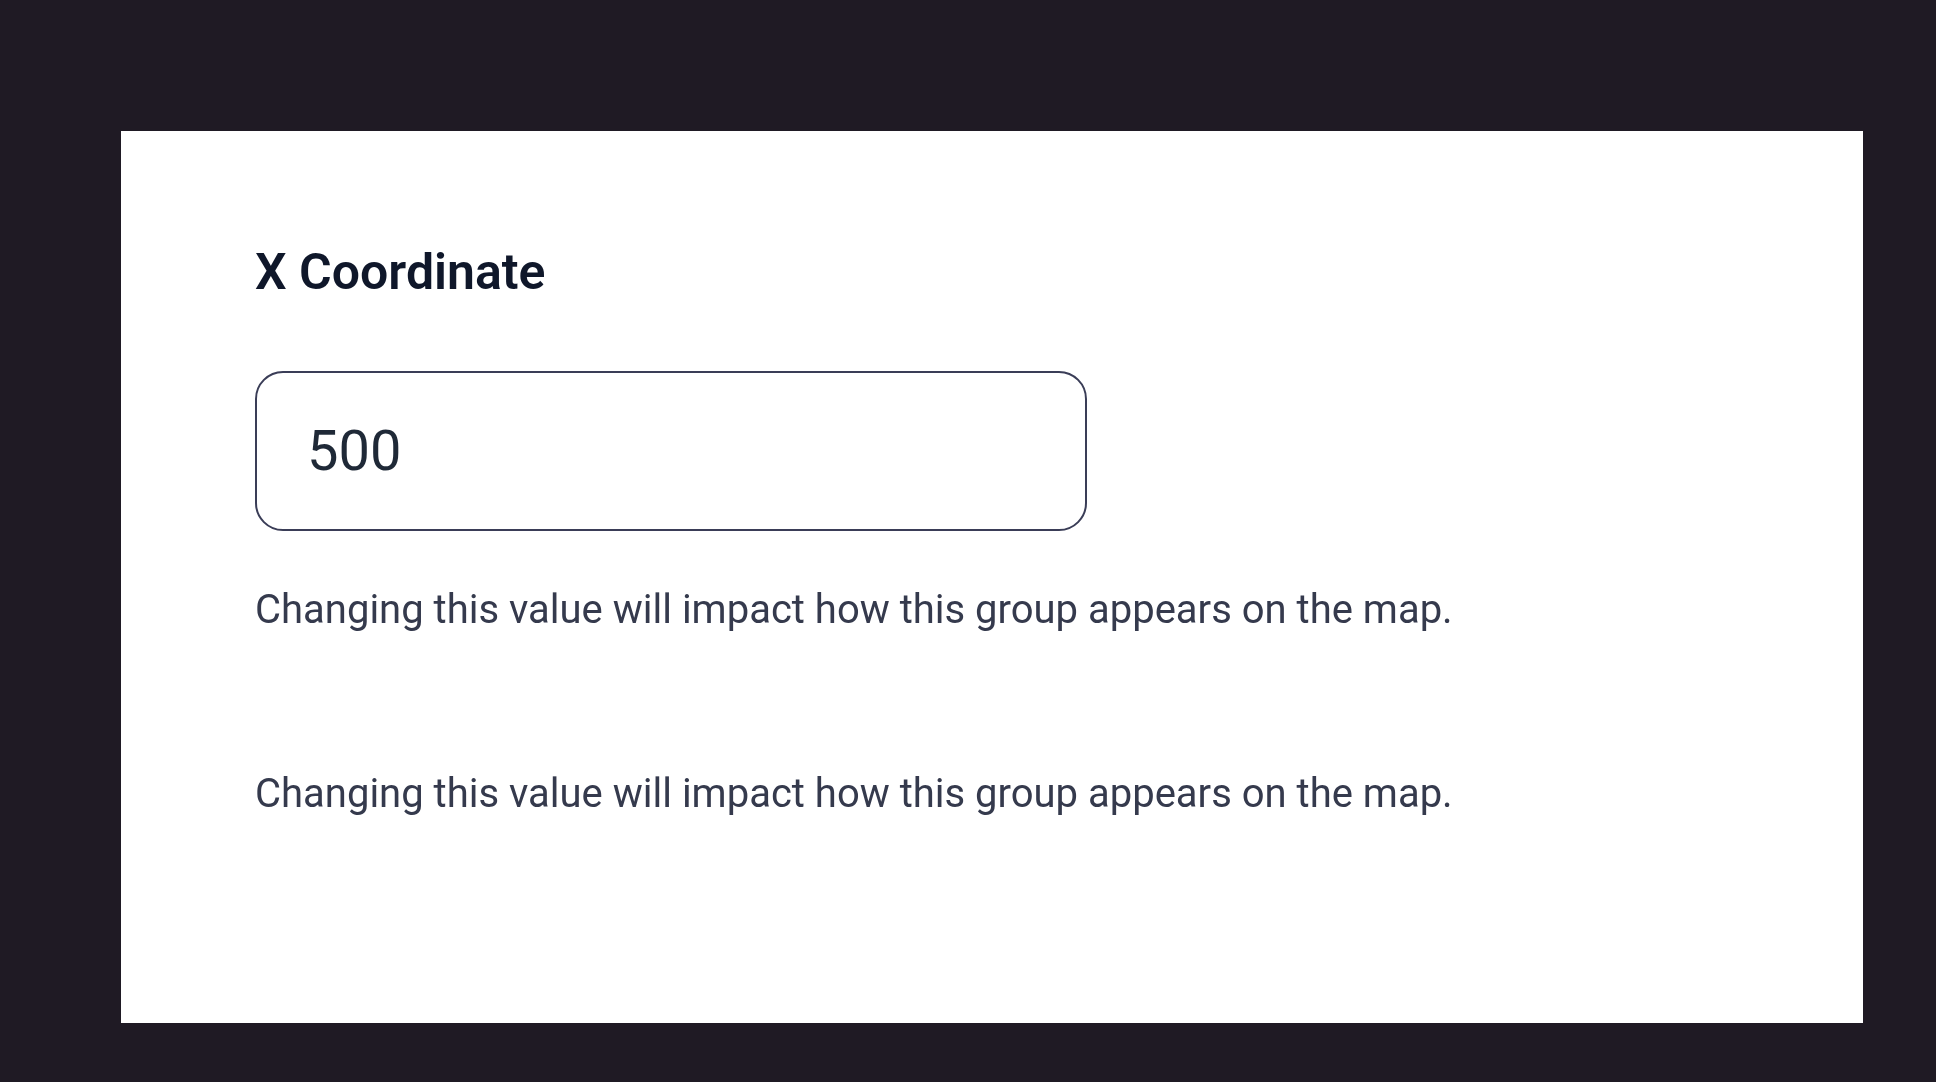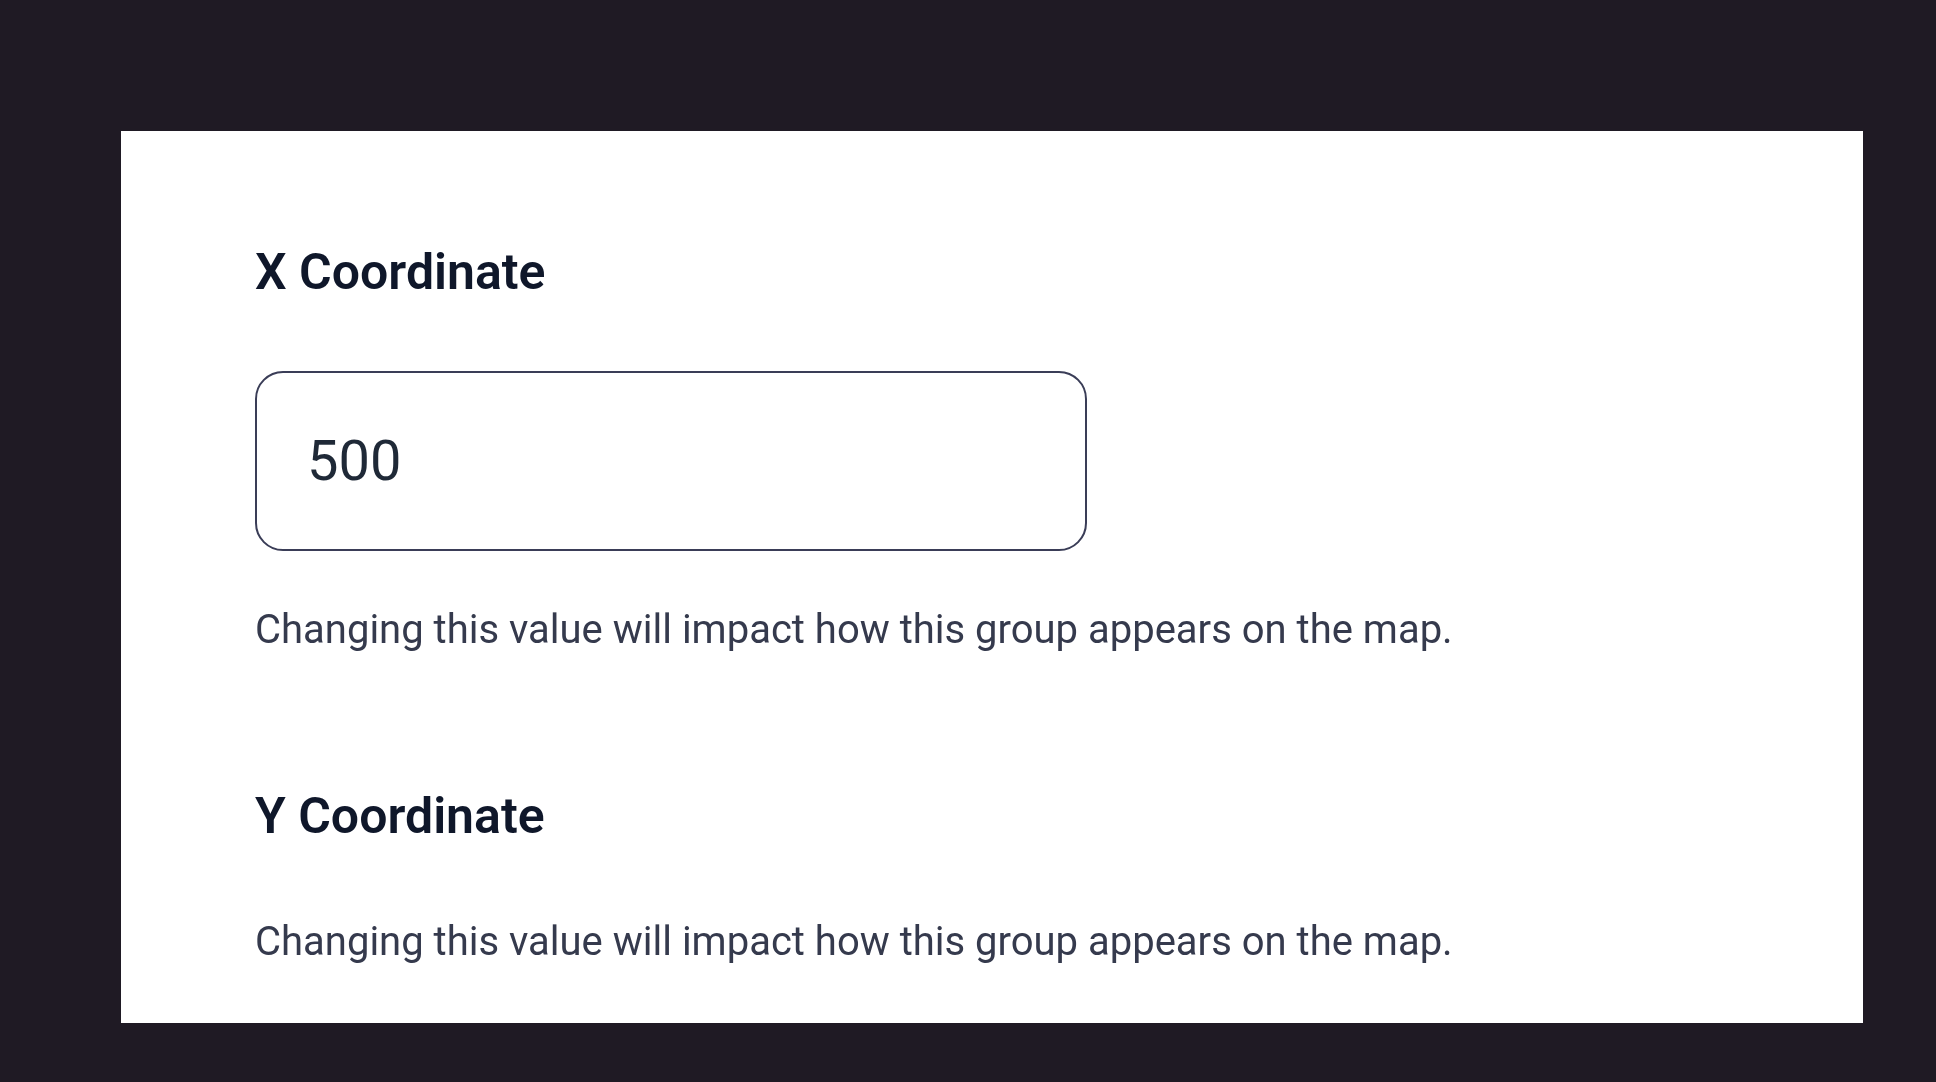--- a/index.html
+++ b/index.html
@@ -37,21 +37,21 @@
     .field-label {
       font-size: 50px;
       font-weight: 600;
       color: #0f172a;
       margin-bottom: 70px;
       display: block;
     }
     
     .field-input {
       width: 832px;
-      height: 180px;
+      height: 160px;
       border: 2px solid #3a3d57;
       border-radius: 28px;
       padding: 0 50px;
       font-size: 56px;
       color: #1f2937;
       font-family: inherit;
       background: #ffffff;
       outline: none;
       display: block;
     }
@@ -68,17 +68,16 @@
 
 <div class="panel">
 
   <div class="field-group">
     <label class="field-label">X Coordinate</label>
     <input type="text" class="field-input" value="500" style="">
     <p class="field-help">Changing this value will impact how this group appears on the map.</p>
   </div>
 
   <div class="field-group">
-    <label class="field-label">Y Coordinate</label>
     <p class="field-help">Changing this value will impact how this group appears on the map.</p>
   </div>
 
 </div>
 
 </body></html>

